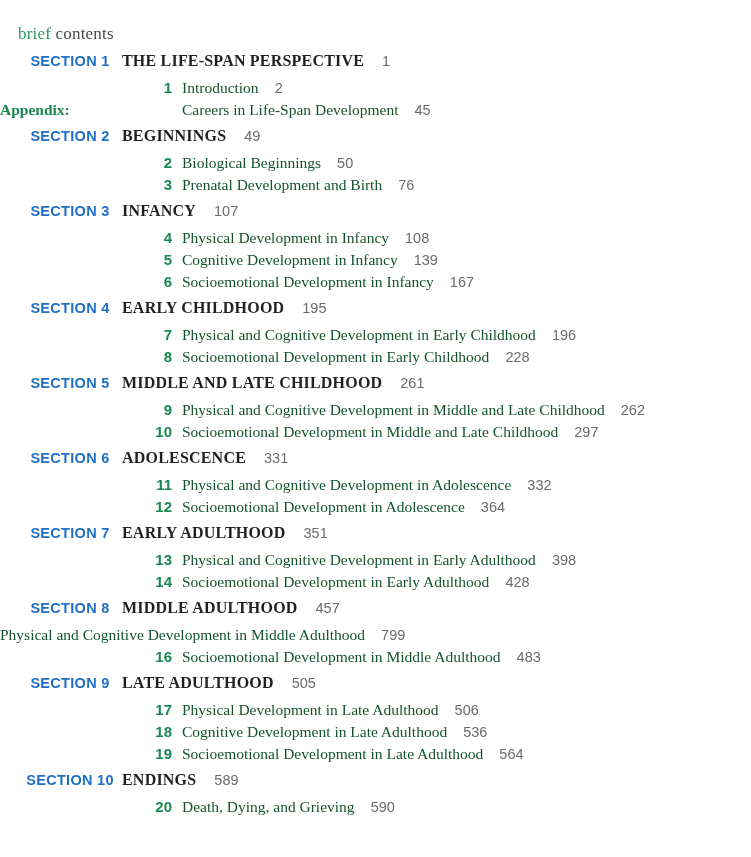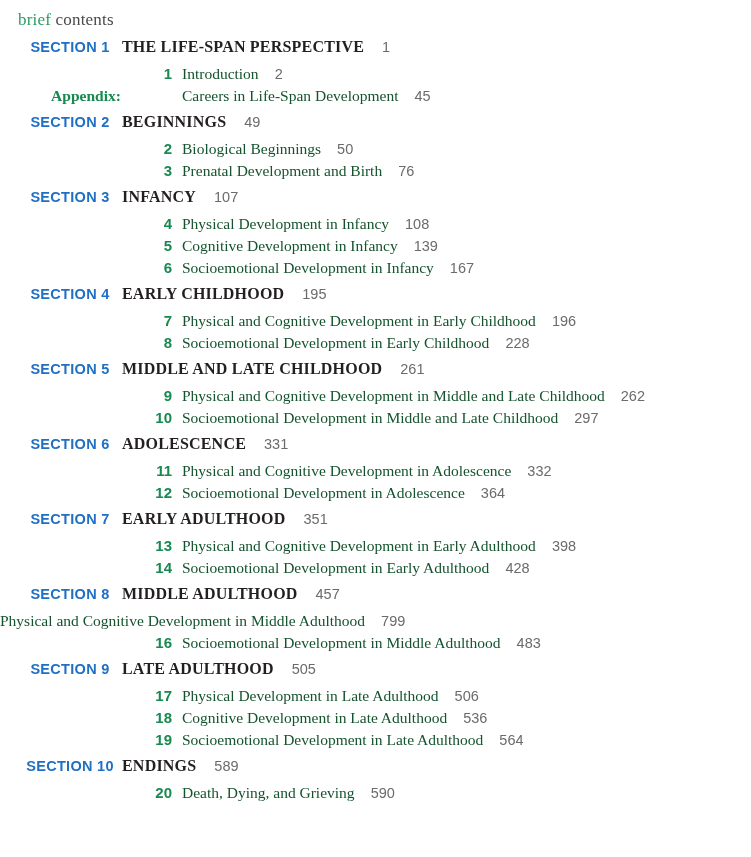--- a/index.html
+++ b/index.html
@@ -13,21 +13,21 @@
     font-family: "Liberation Serif", "DejaVu Serif", serif;
     color: #231f20;
     position: relative;
     overflow: hidden;
   }
   .page {
     width: 751px;
     height: 857px;
     position: relative;
     box-sizing: border-box;
-    padding: 6px 0 0 0;
+    padding: 20px 0 0 0;
   }
   
   .brief-heading {
     font-size: 17px;
     margin: 4px 0 6px 18px;
     letter-spacing: 0.2px;
     color: #3f3f3f;
   }
   .brief-heading .brief-word {
     color: #2e9b63;
@@ -95,21 +95,21 @@
   .chapter-page {
     font-size: 14.5px;
     color: #6b6b6b;
     margin-left: 16px;
     font-family: "Liberation Sans", sans-serif;
   }
   
   .appendix-num {
     width: 182px;
     box-sizing: border-box;
-    text-align: center;
+    text-align: left;
     padding-right: 10px;
     color: #18894f;
     font-weight: bold;
     font-size: 15.5px;
     flex: 0 0 auto;
   }
   .gap-sm { height: 4px; }
 </style>
 </head>
 <body>

